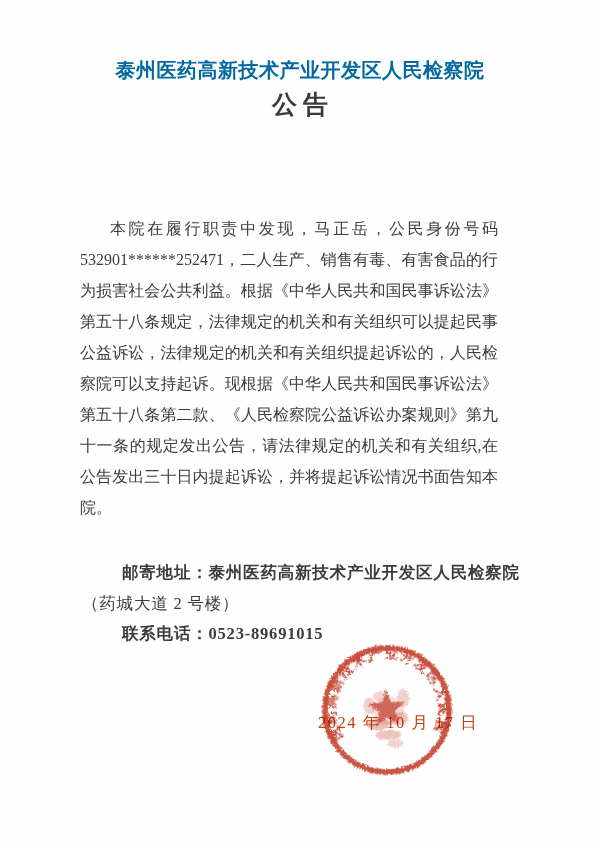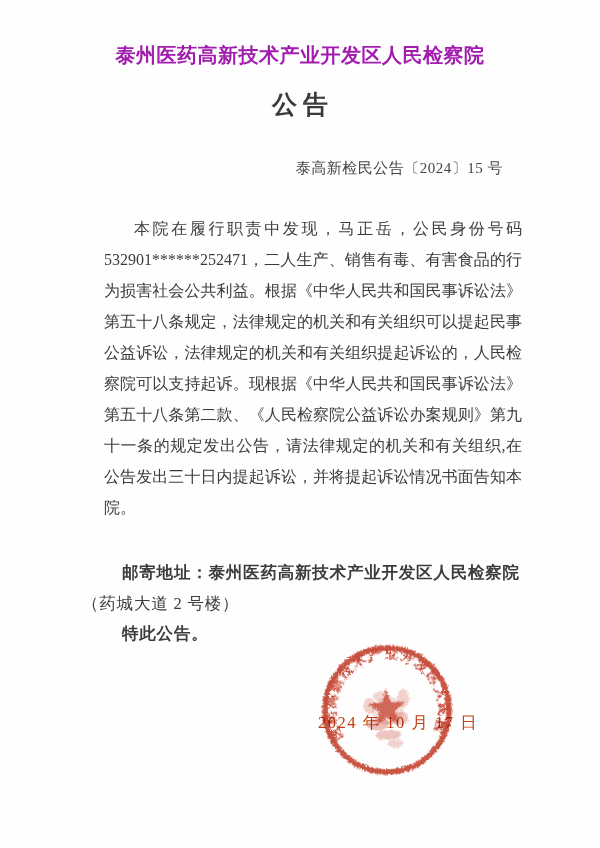--- a/index.html
+++ b/index.html
@@ -8,27 +8,27 @@
     width: 600px;
     height: 848px;
     margin: 0 auto;
     background: var(--page-bg, #fefefe);
     overflow: hidden;
     font-family: "Liberation Serif", "DejaVu Serif", serif;
     color: var(--text, #3c3c3c);
   }
   .org-name {
     position: absolute;
-    top: 43px; left: 0; width: 600px;
+    top: 58px; left: 0; width: 600px;
     text-align: center;
     font-size: 20px;
     line-height: 25px;
     font-weight: 600;
     letter-spacing: 0.5px;
-    color: #a21caf;
+    color: #0369a1;
   }
   .doc-type {
     position: absolute;
     top: 91px; left: 0; width: 600px;
     text-align: center;
     font-size: 25px;
     line-height: 28px;
     font-weight: 700;
     letter-spacing: 6px;
     text-indent: 6px;
@@ -37,21 +37,21 @@
   .doc-number {
     position: absolute;
     top: 159px; right: 97px;
     font-size: 15px;
     line-height: 19px;
     letter-spacing: 0.5px;
     color: #454545;
   }
   .body-block {
     position: absolute;
-    top: 213px; left: 104px;
+    top: 213px; left: 80px;
     width: 418px;
     font-size: 16px;
   }
   .body-line {
     line-height: 31px;
     height: 31px;
     white-space: nowrap;
   }
   .body-line.just {
     white-space: normal;
@@ -102,39 +102,38 @@
     fill: currentColor;
   }
 </style>
 </head>
 <body>
 
 <div class="page">
 
   <div class="org-name">泰州医药高新技术产业开发区人民检察院</div>
   <div class="doc-type">公告</div>
-  <div class="doc-number">泰高新检民公告〔2024〕15 号</div>
 
   <div class="body-block">
     <div class="body-line just indent">本院在履行职责中发现，马正岳，公民身份号码</div>
     <div class="body-line just">532901******252471，二人生产、销售有毒、有害食品的行</div>
     <div class="body-line just">为损害社会公共利益。根据《中华人民共和国民事诉讼法》</div>
     <div class="body-line just">第五十八条规定，法律规定的机关和有关组织可以提起民事</div>
     <div class="body-line just">公益诉讼，法律规定的机关和有关组织提起诉讼的，人民检</div>
     <div class="body-line just">察院可以支持起诉。现根据《中华人民共和国民事诉讼法》</div>
     <div class="body-line just">第五十八条第二款、《人民检察院公益诉讼办案规则》第九</div>
     <div class="body-line just">十一条的规定发出公告，请法律规定的机关和有关组织,在本</div>
     <div class="body-line just">公告发出三十日内提起诉讼，并将提起诉讼情况书面告知本</div>
     <div class="body-line">院。</div>
   </div>
 
   <div class="contact-block">
     <div class="contact-line indent">邮寄地址：泰州医药高新技术产业开发区人民检察院</div>
     <div class="contact-line hang">（药城大道 2 号楼）</div>
-    <div class="contact-line indent">特此公告。</div>
+    <div class="contact-line indent">联系电话：0523-89691015</div>
   </div>
 
   <div class="issue-date">2024 年 10 月 17 日</div>
 
   <div class="seal">
     <svg viewBox="0 0 138 138" xmlns="http://www.w3.org/2000/svg">
       <defs>
         <filter id="stamp-rough" x="-20%" y="-20%" width="140%" height="140%">
           <feTurbulence type="fractalNoise" baseFrequency="0.55" numOctaves="2" seed="7" result="noise"></feTurbulence>
           <feDisplacementMap in="SourceGraphic" in2="noise" scale="5" xChannelSelector="R" yChannelSelector="G"></feDisplacementMap>

